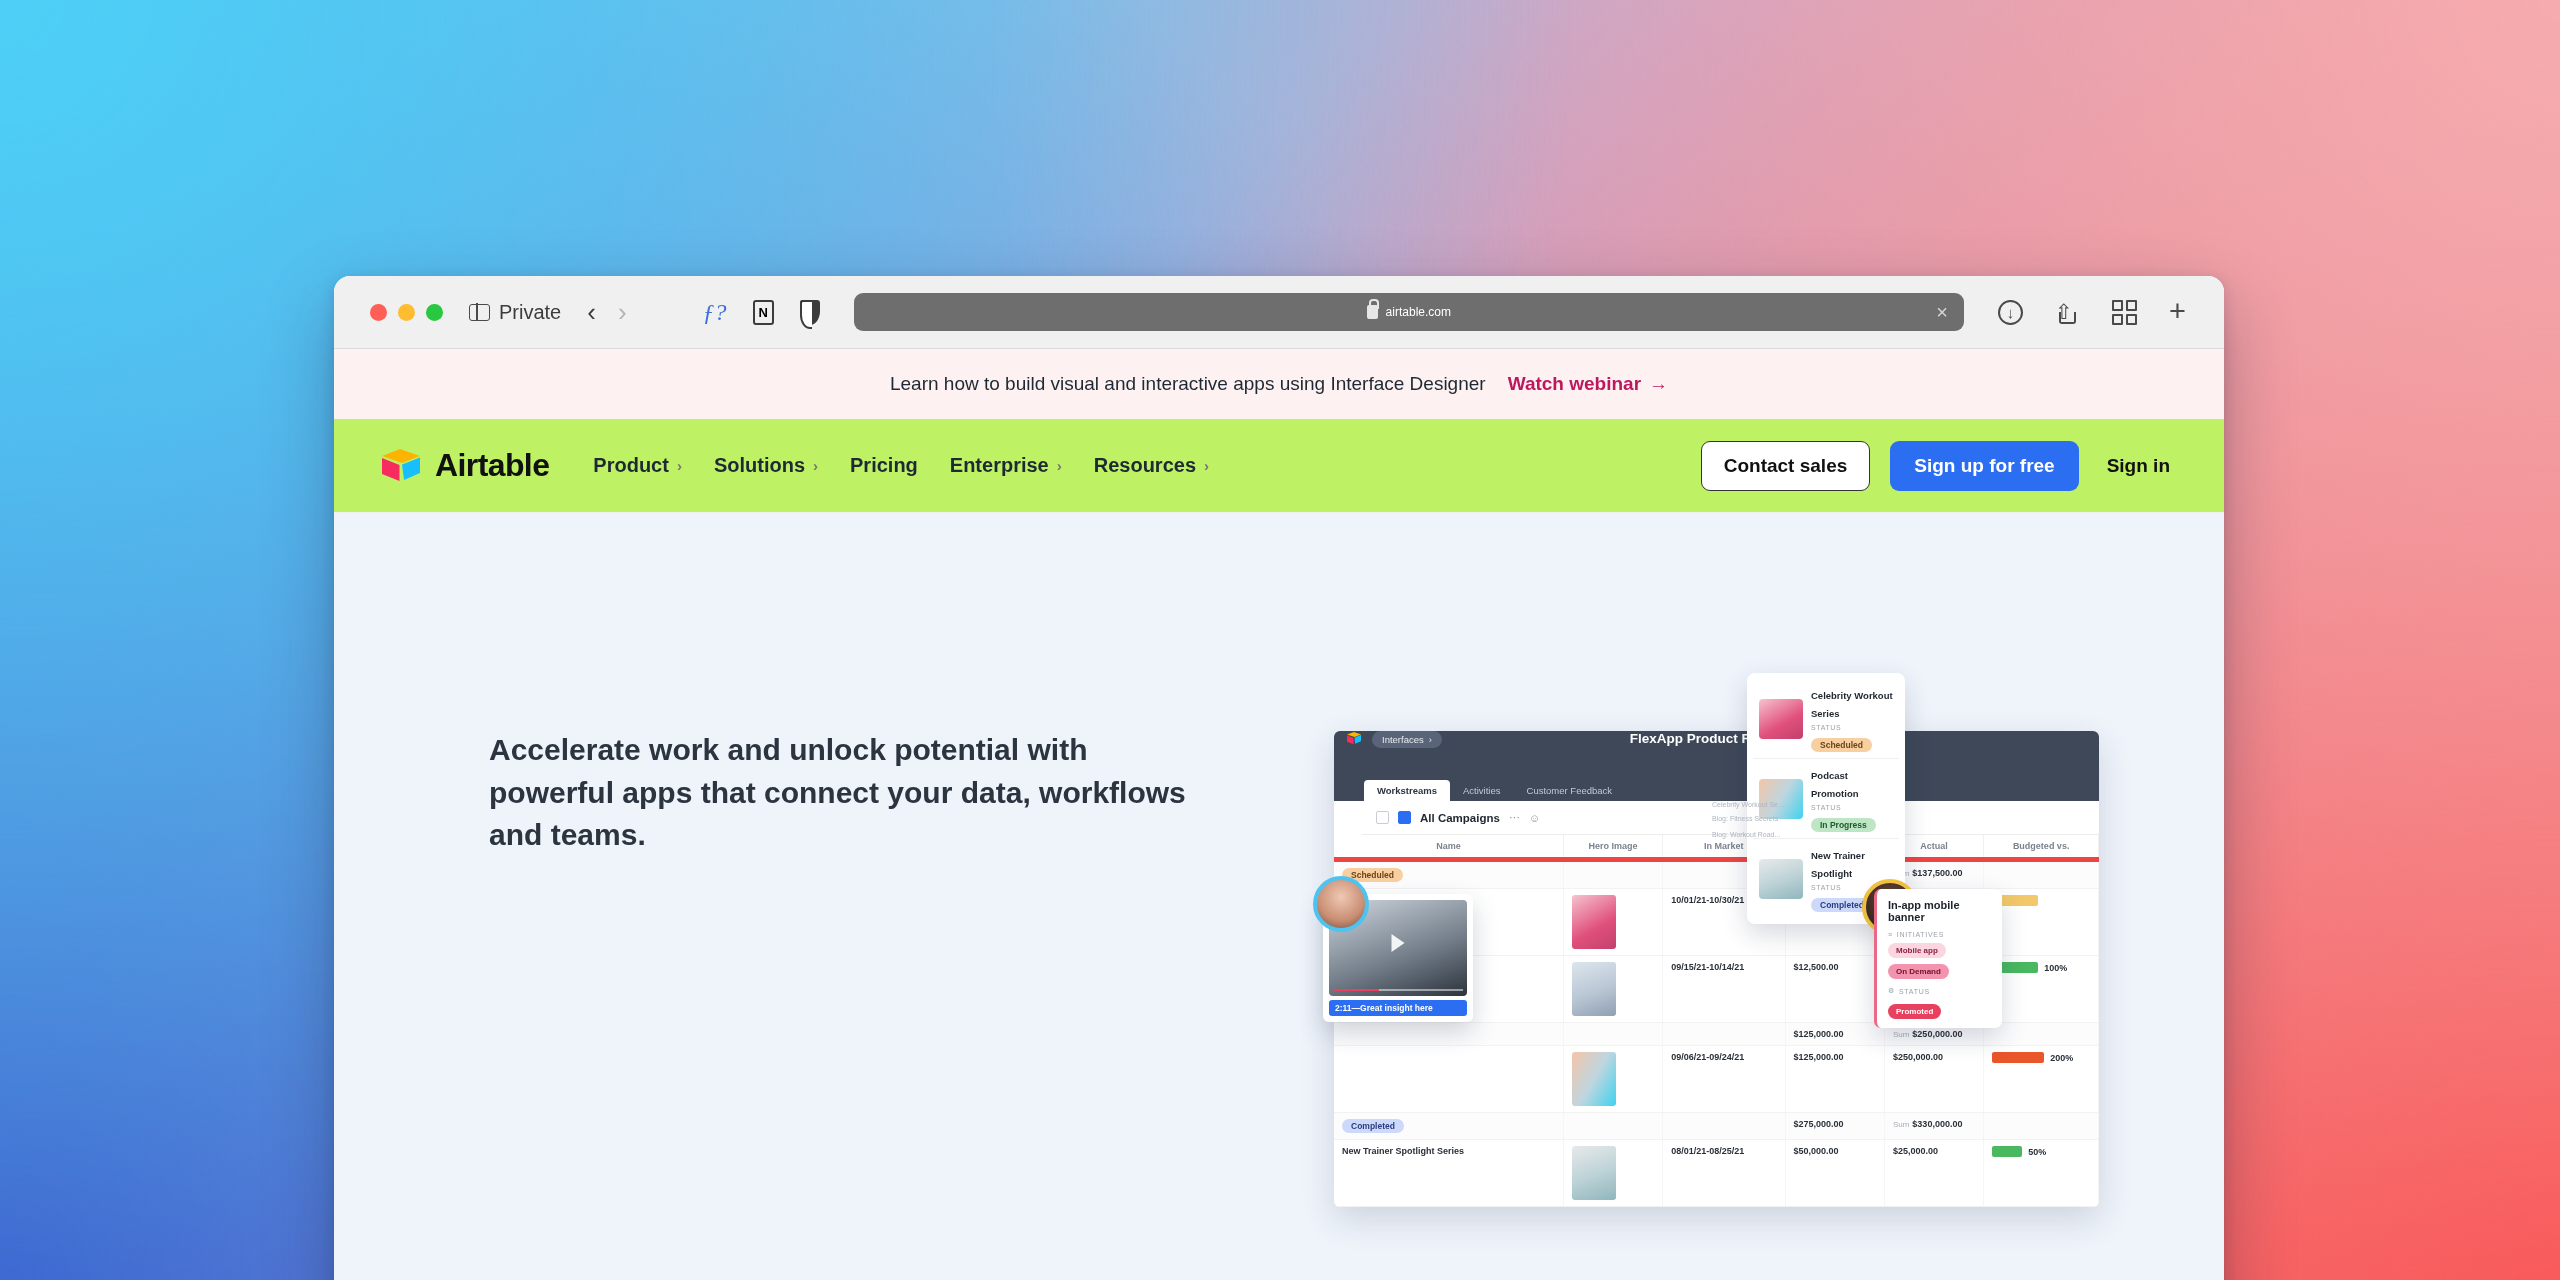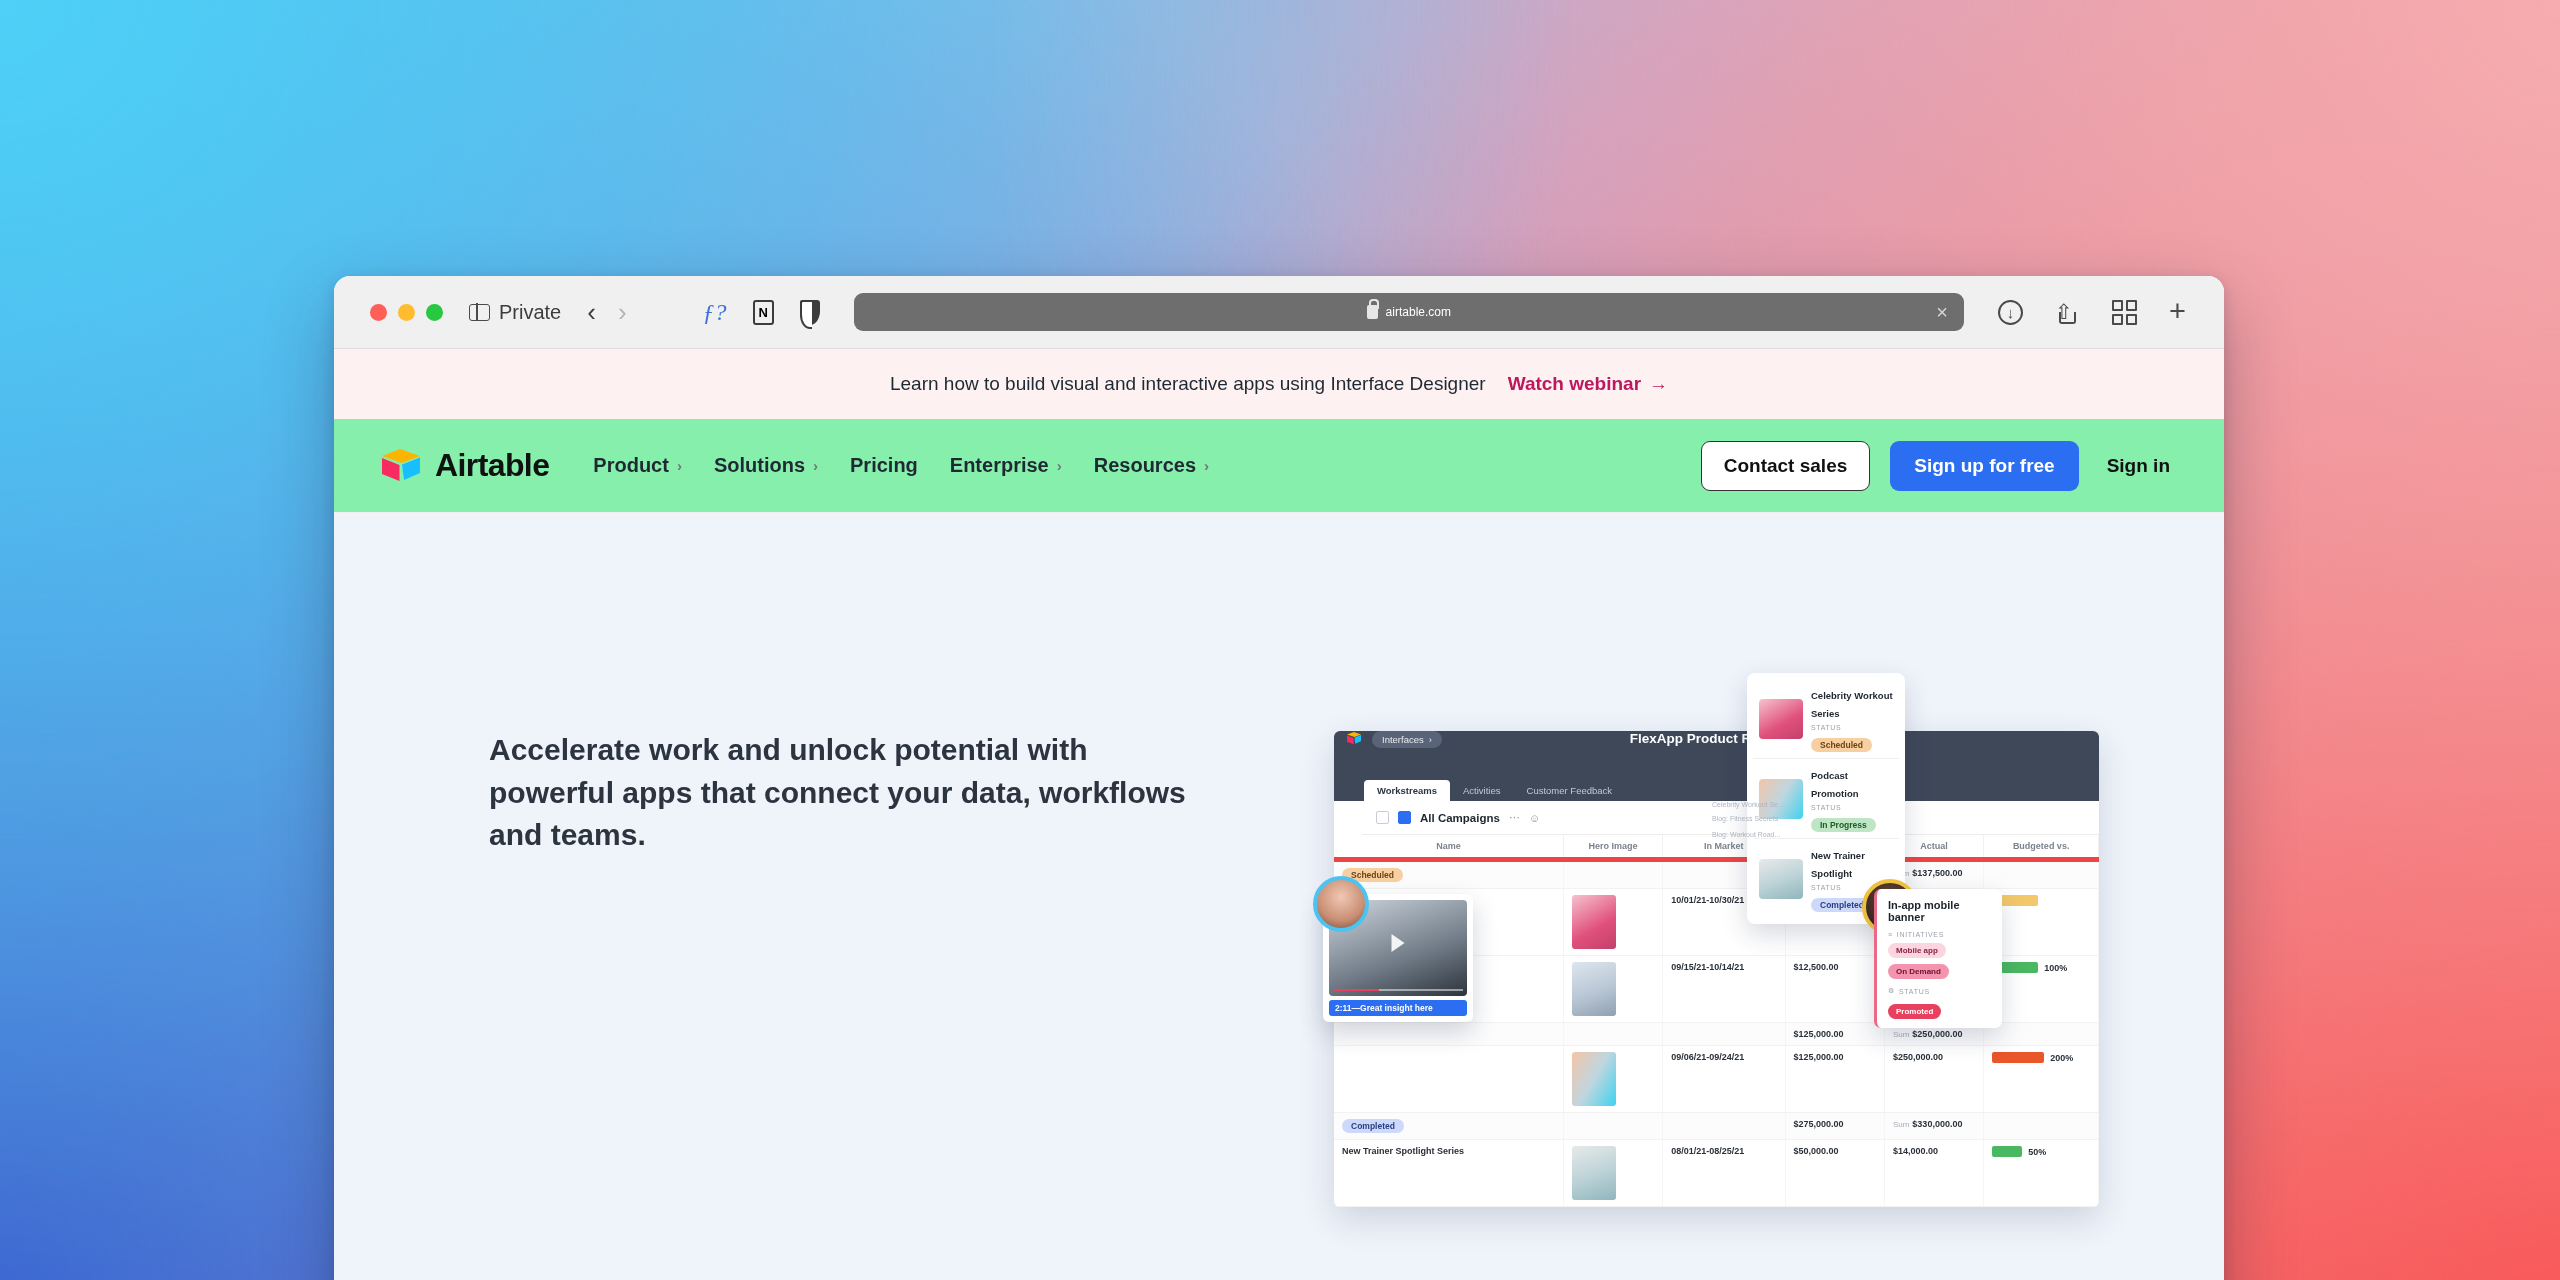--- a/index.html
+++ b/index.html
@@ -65,21 +65,21 @@
   .tic.plus:before { content:"+"; font-size:29px; font-weight:300; line-height:22px; }
 
   
   .promo {
     height:70px; background:#fdf1f2; display:flex; align-items:center; justify-content:center; gap:22px;
     font-size:19px; color:#1f2933;
   }
   .promo .cta { color:#be185d; font-weight:700; display:flex; align-items:center; gap:8px; }
 
   
-  .sitenav { height:94px; background:#86efac; display:flex; align-items:center; padding:0 46px; border-bottom:1px solid #f0f0f0;}
+  .sitenav { height:94px; background:#bef264; display:flex; align-items:center; padding:0 46px; border-bottom:1px solid #f0f0f0;}
   .logo { display:flex; align-items:center; gap:13px; margin-right:44px; }
   .logo-mark { width:42px; height:38px; position:relative; }
   .brand { font-size:32px; font-weight:700; letter-spacing:-.6px; color:#111; }
   .menu { display:flex; align-items:center; gap:32px; }
   .mi { display:flex; align-items:center; gap:8px; font-size:20px; font-weight:600; color:#1f2933; }
   .chev { font-size:15px; color:#777; }
   .nav-right { margin-left:auto; display:flex; align-items:center; gap:20px; }
   .btn-outline { border:1.6px solid #333; border-radius:9px; padding:13px 22px; font-size:19px; font-weight:600; color:#111; background:#fff; }
   .btn-primary { background:#2c6ef2; color:#fff; border-radius:9px; padding:14px 24px; font-size:19px; font-weight:700; border:none; }
   .signin { font-size:19px; font-weight:600; color:#111; padding:0 8px; }
@@ -355,21 +355,21 @@
               <td><span class="sumlbl">Sum</span><span>$330,000.00</span></td>
               <td></td>
             </tr>
             <tr>
               <td>New Trainer Spotlight Series</td>
               <td>
                   <span class="thumb" style="display:block;background:linear-gradient(160deg,#e7e9ea,#bfd4d8 50%,#8fb6bd);"></span>
                 </td>
               <td>08/01/21-08/25/21</td>
               <td>$50,000.00</td>
-              <td>$14,000.00</td>
+              <td>$25,000.00</td>
               <td>
                   <span class="bar-wrap">
                     <span class="bar" style="width:30px;background:#49b861;"></span>
                     <span>50%</span>
                   </span>
                 </td>
             </tr>
           </tbody>
         </table>
       </div>

